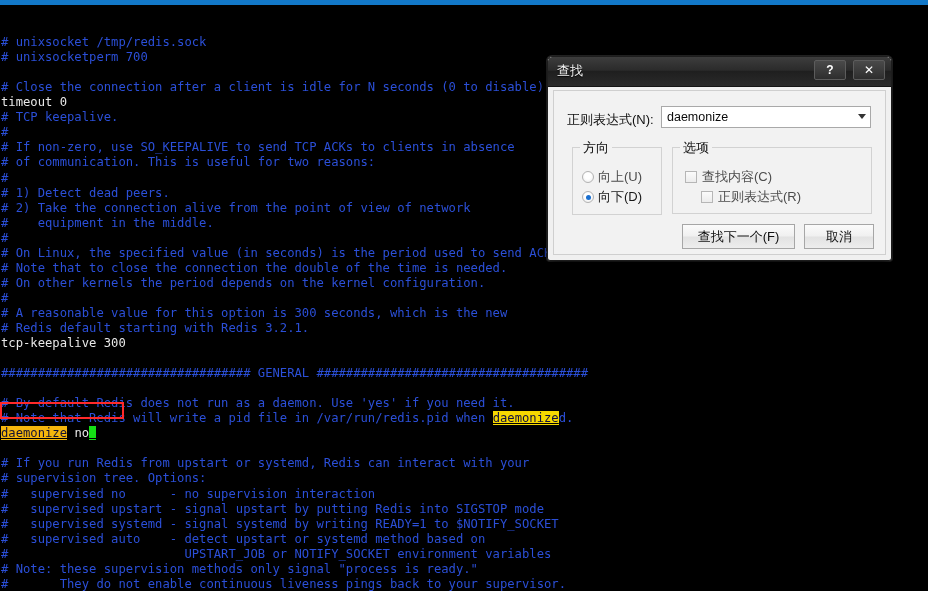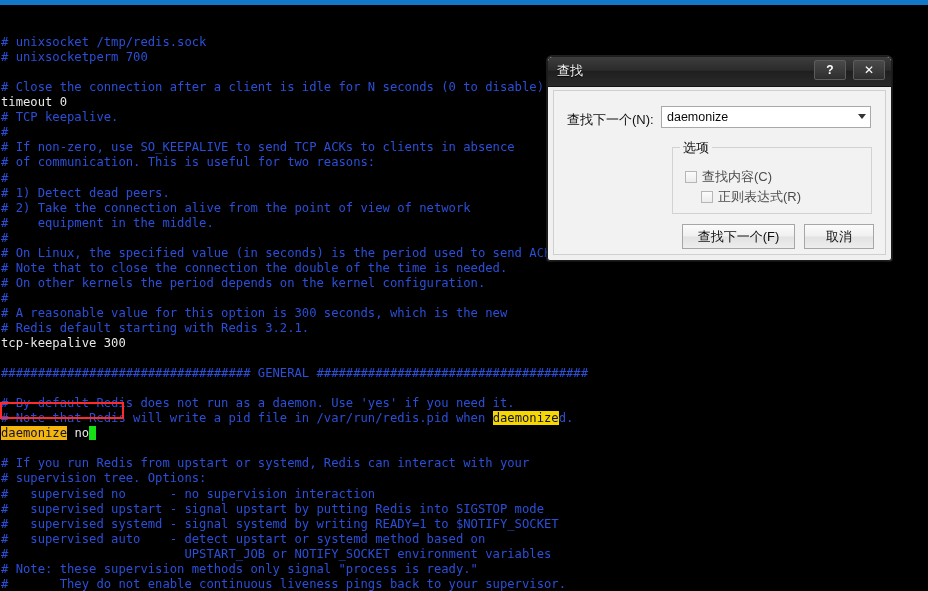--- a/index.html
+++ b/index.html
@@ -44,20 +44,21 @@
     font-size: 12.2px;
     line-height: 15.05px;
     white-space: pre;
     letter-spacing: 0px;
   }
   .tline {
     height: 15.05px;
     padding-left: 1px;
     position: relative;
     white-space: pre;
+    text-decoration: underline;
   }
   .cmt  { color: #2b4fd8; }
   .txt  { color: #e8e8e8; }
 
   
   .hit {
     background: #f6d800;
     color: #101040;
   }
   .hit-strong {
@@ -268,27 +269,38 @@
   <div id="find-dialog">
 
     <div id="titlebar">
       <span id="title-text">查找</span>
       <div class="caption-btn" id="btn-help">?</div>
       <div class="caption-btn" id="btn-close">✕</div>
     </div>
 
     <div id="dlg-body">
 
-      <div id="findwhat-label">查找下一个(N):</div>
+      <div id="findwhat-label">正则表达式(N):</div>
 
       <div id="findwhat-combo">
         <span id="findwhat-value">daemonize</span>
         <span id="combo-arrow"></span>
       </div>
 
+      <div class="groupbox" id="grp-direction">
+        <span class="group-title">方向</span>
+
+        <div class="opt-row" id="radio-up">
+          <span class="radio"></span><span>向上(U)</span>
+        </div>
+
+        <div class="opt-row" id="radio-down">
+          <span class="radio checked"></span><span>向下(D)</span>
+        </div>
+      </div>
 
       <div class="groupbox" id="grp-options">
         <span class="group-title">选项</span>
 
         <div class="opt-row" id="chk-case">
           <span class="checkbox"></span><span>查找内容(C)</span>
         </div>
 
         <div class="opt-row" id="chk-regex">
           <span class="checkbox"></span><span>正则表达式(R)</span>

